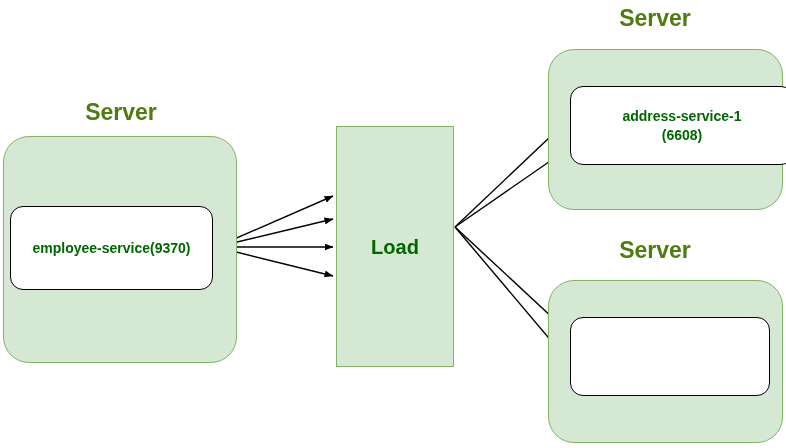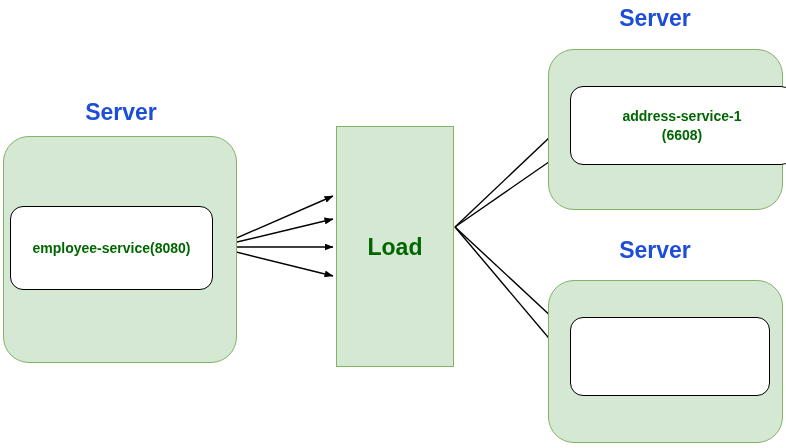--- a/index.html
+++ b/index.html
@@ -12,21 +12,21 @@
   }
   #canvas {
     position: relative;
     width: 786px;
     height: 448px;
     background: #ffffff;
     overflow: hidden;
   }
   .server-label {
     position: absolute;
-    color: #1d4ed8;
+    color: #4d7c0f;
     font-weight: bold;
     font-size: 23px;
     line-height: 26px;
     letter-spacing: 0px;
     text-align: center;
     white-space: nowrap;
     font-family: "Liberation Sans", sans-serif;
   }
   .server-box {
     position: absolute;
@@ -62,21 +62,21 @@
     border: 1px solid #82b366;
     box-sizing: border-box;
     display: flex;
     align-items: center;
     justify-content: center;
     text-align: center;
   }
   .lb-text {
     color: #006600;
     font-weight: bold;
-    font-size: 23px;
+    font-size: 20px;
     line-height: 28px;
     font-family: "Liberation Sans", sans-serif;
   }
   .lb-text .l2 { display: block; }
   #arrows {
     position: absolute;
     left: 0;
     top: 0;
     width: 786px;
     height: 448px;
@@ -112,21 +112,21 @@
       <line x1="455" y1="227" x2="569" y2="362" stroke="#000000" stroke-width="1.4" marker-end="url(#arrowhead)"></line>
     </g>
   </svg>
 
   <div class="server-label" style="left:41px; top:99px; width:160px;">Server</div>
 
   <div class="server-box" style="left:3px; top:136px; width:234px; height:227px;"></div>
 
   <div class="service-box" style="left:10px; top:206px; width:203px; height:84px;">
     <div class="service-text">
-      <span>employee-service(8080)</span>
+      <span>employee-service(9370)</span>
     </div>
   </div>
 
   <div class="lb-box" style="left:336px; top:126px; width:118px; height:241px;">
     <div class="lb-text">
       <span class="l1">Load</span>
     </div>
   </div>
 
   <div class="server-label" style="left:575px; top:5px; width:160px;">Server</div>

